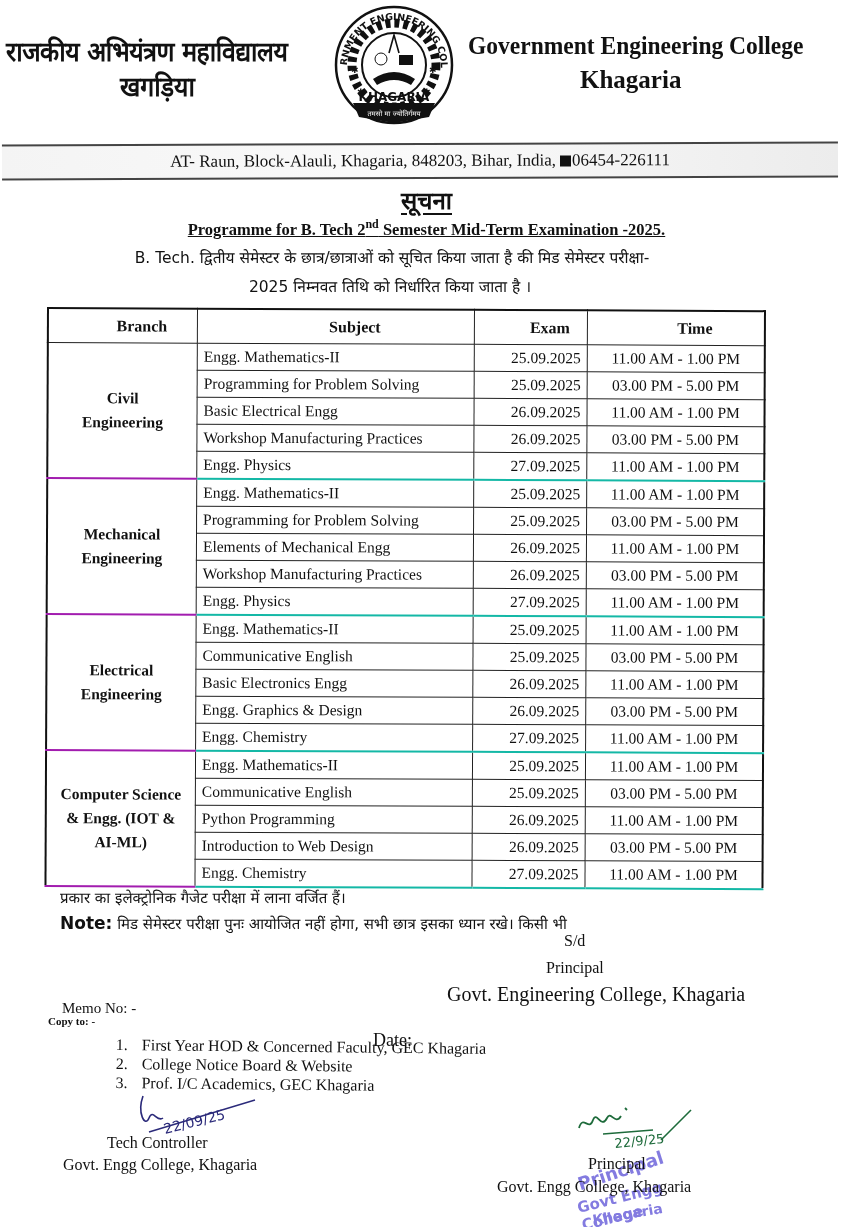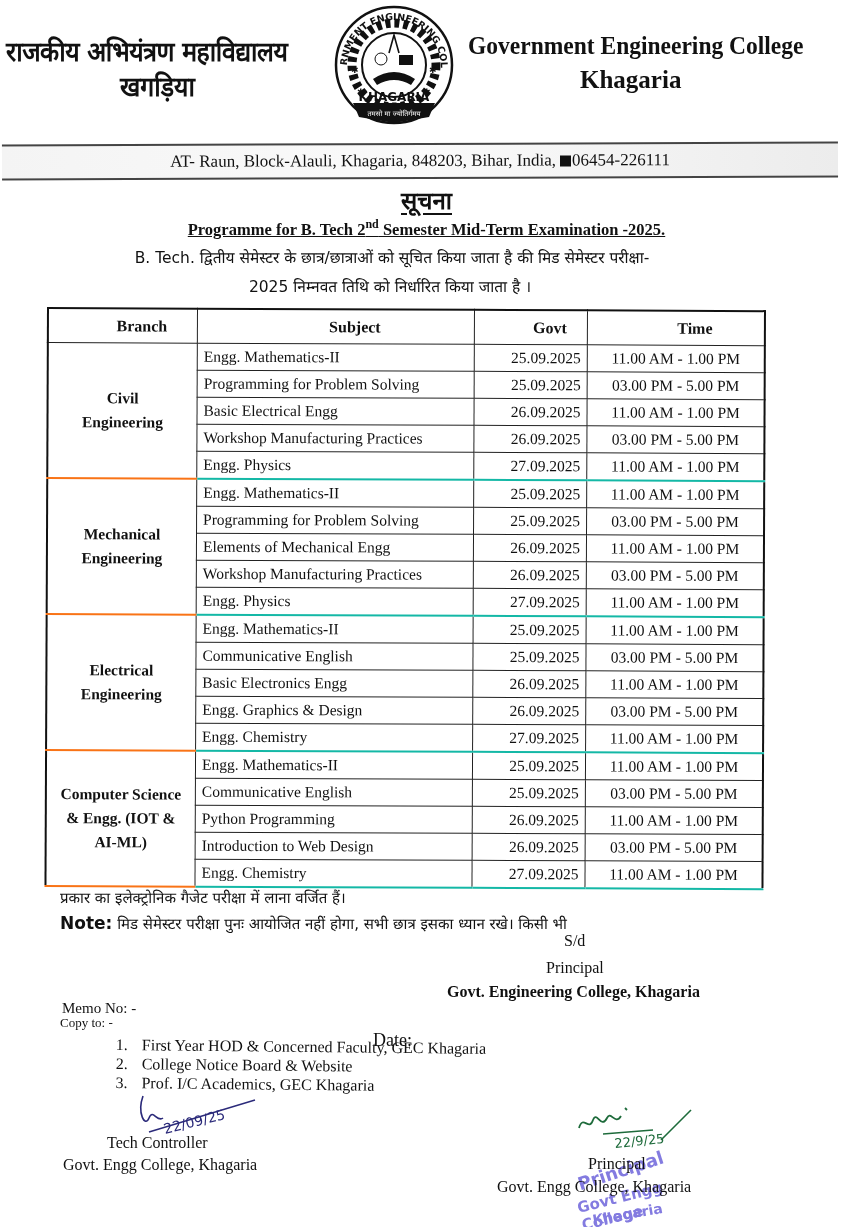--- a/index.html
+++ b/index.html
@@ -33,38 +33,38 @@
 
   .intro { left: 32px; top: 244px; width: 720px; font-family: "DejaVu Sans", sans-serif; font-size: 15.5px; line-height: 29px; text-align: center; }
   .intro p { margin: 0; }
   .intro p.second { margin-left: -4px; }
 
   
   .tbl-wrap { left: 47px; top: 307px; transform: rotate(0.25deg); transform-origin: left top; }
   table.sched { border-collapse: collapse; font-size: 15.5px; }
   table.sched th, table.sched td { border: 1px solid #222; padding: 0 6px; height: 26px; }
   table.sched th { font-weight: bold; font-size: 16px; height: 33px; text-align: center; padding-left: 44px; }
-  table.sched td.branch { text-align: center; font-weight: bold; width: 136px; line-height: 24px; border-bottom: 2px solid #f97316; }
+  table.sched td.branch { text-align: center; font-weight: bold; width: 136px; line-height: 24px; border-bottom: 2px solid #a21caf; }
   table.sched td.subject { width: 264px; }
   table.sched td.date { width: 100px; text-align: right; }
   table.sched td.time { width: 164px; text-align: center; }
   table.sched tr.last-in-group td { border-bottom: 2px solid #14b8a6; }
   table.sched { border: 2px solid #111; }
 
   
   .note { left: 60px; top: 886px; width: 720px; font-family: "DejaVu Sans", sans-serif; font-size: 15px; line-height: 25px; }
   .note p { margin: 0; }
   .note b { font-size: 17px; }
 
   .sd { left: 564px; top: 932px; font-size: 16px; }
   .princ1 { left: 546px; top: 959px; font-size: 16px; }
-  .princ1-college { left: 447px; top: 983px; font-size: 16px; font-weight: bold; }
+  .princ1-college { left: 447px; top: 983px; font-size: 20px; }
   .memo { left: 62px; top: 988px; font-size: 15px; margin-top: 12px; }
   .date-lbl { left: 373px; top: 1030px; font-size: 18px; }
-  .copy-to { left: 60px; top: 1015px; font-size: 13px; font-weight: normal; }
+  .copy-to { left: 48px; top: 1015px; font-size: 11px; font-weight: bold; }
   .copy-list { left: 116px; top: 1035px; font-size: 16px; line-height: 19px; margin: 0; padding: 0; list-style: none; transform: rotate(0.6deg); transform-origin: left top; }
   .copy-list li span.num { display: inline-block; width: 26px; }
 
   .exam-ctrl { left: 107px; top: 1134px; font-size: 16px; }
   .exam-college { left: 63px; top: 1156px; font-size: 16px; }
   .princ2 { left: 588px; top: 1155px; font-size: 16px; }
   .princ2-college { left: 497px; top: 1178px; font-size: 16px; }
 
   .sig-left { left: 135px; top: 1088px; width: 150px; height: 70px; }
   .sig-right { left: 575px; top: 1102px; width: 120px; height: 50px; }
@@ -121,21 +121,21 @@
   <p>B. Tech. द्वितीय सेमेस्टर के छात्र/छात्राओं को सूचित किया जाता है की मिड सेमेस्टर परीक्षा-</p>
   <p class="second">2025 निम्नवत तिथि को निर्धारित किया जाता है ।</p>
 </div>
 
 <div class="abs tbl-wrap">
   <table class="sched">
     <thead>
       <tr>
         <th>Branch</th>
         <th>Subject</th>
-        <th>Govt</th>
+        <th>Exam</th>
         <th>Time</th>
       </tr>
     </thead>
     <tbody id="sched-body">
         <tr>
           <td class="branch" rowspan="5">
             <div>Civil</div>
             <div>Engineering</div>
           </td>
           <td class="subject">Engg. Mathematics-II</td>

